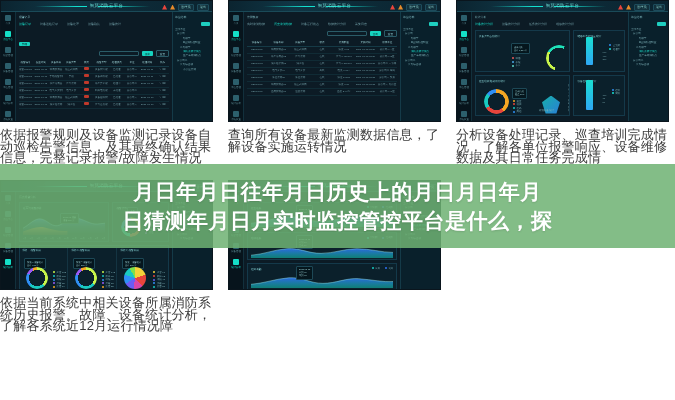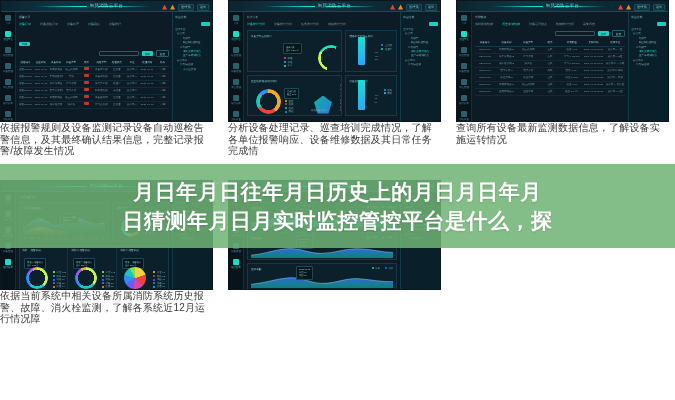--- a/index.html
+++ b/index.html
@@ -26,21 +26,22 @@
   .shot {
     position: relative;
     width: 100%;
     height: 122px;
     background: #0c1b25;
     overflow: hidden;
     border: 1px solid #0a151d;
   }
   .cell.r2 .shot { height: 110px; }
   .caption {
-    font-size: 10px;
+    margin-top: 7px;
+    font-size: 13px;
     line-height: 11.5px;
     color: #3a3a3a;
     letter-spacing: .2px;
     white-space: pre-line;
   }
 
   
   .topbar {
     position:absolute; top:0; left:0; right:0; height:11px;
     background: linear-gradient(90deg,#0b2430 0%,#103645 30%,#0d2b38 60%,#0b2430 100%);
@@ -357,20 +358,177 @@
             <div class="sq"></div>
             <div class="lb">统计分析</div>
           </div>
         <div class="navitem">
             <div class="sq"></div>
             <div class="lb">系统设置</div>
           </div>
       </div>
 
       <div class="content">
+        <div class="crumb">监测数据</div>
+        <div class="tabs">
+          <div class="tab">实时监测数据</div>
+          <div class="tab on">历史监测数据</div>
+          <div class="tab">设备运行状态</div>
+          <div class="tab">数据统计分析</div>
+          <div class="tab">采集日志</div>
+        </div>
+        <div class="btnrow">
+          <div class="sinput" title="请输入设备编号"></div>
+          <span class="sbtn">查询</span>
+          <span class="sbtn ghost">重置</span>
+        </div>
+        <div class="tbl">
+          <div class="th">
+            <div>设备编号</div>
+            <div>设备名称</div>
+            <div>设备类型</div>
+            <div>状态</div>
+            <div>监测数值</div>
+            <div>采集时间</div>
+            <div>所属单位</div>
+          </div>
+          <div class="tr">
+            <div>SB000001</div>
+            <div>烟感探测器01</div>
+            <div>独立式烟感</div>
+            <div>在线</div>
+            <div>浓度 0.12</div>
+            <div>2021-03-15 08:20</div>
+            <div>分公司一 A区</div>
+          </div>
+          <div class="tr">
+            <div>SB000002</div>
+            <div>水压传感器02</div>
+            <div>压力监测</div>
+            <div>在线</div>
+            <div>压力 0.42MPa</div>
+            <div>2021-03-15 08:20</div>
+            <div>分公司一 B区</div>
+          </div>
+          <div class="tr">
+            <div>SB000003</div>
+            <div>消火栓监测03</div>
+            <div>消火栓</div>
+            <div>在线</div>
+            <div>压力 0.38MPa</div>
+            <div>2021-03-15 08:21</div>
+            <div>分公司二 三号楼</div>
+          </div>
+          <div class="tr">
+            <div>SB000004</div>
+            <div>电气火灾04</div>
+            <div>电气火灾</div>
+            <div>离线</div>
+            <div>电流 0.00A</div>
+            <div>2021-03-15 08:21</div>
+            <div>分公司二 车间</div>
+          </div>
+          <div class="tr">
+            <div>SB000005</div>
+            <div>液位监测05</div>
+            <div>液位监测</div>
+            <div>在线</div>
+            <div>液位 2.15m</div>
+            <div>2021-03-15 08:22</div>
+            <div>分公司三 泵房</div>
+          </div>
+          <div class="tr">
+            <div>SB000006</div>
+            <div>烟感探测器06</div>
+            <div>独立式烟感</div>
+            <div>在线</div>
+            <div>浓度 0.08</div>
+            <div>2021-03-15 08:22</div>
+            <div>分公司三 办公区</div>
+          </div>
+          <div class="tr">
+            <div>SB000007</div>
+            <div>温感探测器07</div>
+            <div>温度监测</div>
+            <div>在线</div>
+            <div>温度 24.6℃</div>
+            <div>2021-03-15 08:23</div>
+            <div>分公司一 C区</div>
+          </div>
+        </div>
+      </div>
+
+      <div class="rightpanel">
+        <div class="rp-head">
+          <span>单位结构</span>
+        </div>
+        <div style="display:flex;justify-content:flex-end;margin-bottom:2px;">
+          <span class="rp-btn"></span>
+        </div>
+        <div class="rp-row">全部单位</div>
+        <div class="rp-row i1">分公司一</div>
+        <div class="rp-row i2">一号楼宇</div>
+        <div class="rp-row i3">A区消防控制室</div>
+        <div class="rp-row i2">二号楼宇</div>
+        <div class="rp-row i3 hl">消防泵房监测点</div>
+        <div class="rp-row i3">生产车间消防点</div>
+        <div class="rp-row i1">分公司二</div>
+        <div class="rp-row i2">三号综合楼</div>
+      </div>
+    </div>
+    <div class="caption">查询所有设备最新监测数据信息，了解设备实施运转情况</div>
+  </div>
+
+  <div class="cell">
+    <div class="shot">
+
+      <div class="topbar">
+        <div class="tb-deco l"></div>
+        <div class="tb-deco r"></div>
+        <div class="tb-title">智慧消防云平台</div>
+        <div class="tb-right">
+          <span class="alarm-ico"></span>
+          <span class="alarm-ico o"></span>
+          <span class="chip">管理员</span>
+          <span class="chip">退出</span>
+        </div>
+      </div>
+
+      <div class="leftnav">
+        <div class="navitem">
+            <div class="sq"></div>
+            <div class="lb">首页</div>
+          </div>
+        <div class="navitem active">
+            <div class="sq"></div>
+            <div class="lb">监控中心</div>
+          </div>
+        <div class="navitem">
+            <div class="sq"></div>
+            <div class="lb">报警管理</div>
+          </div>
+        <div class="navitem">
+            <div class="sq"></div>
+            <div class="lb">设备管理</div>
+          </div>
+        <div class="navitem">
+            <div class="sq"></div>
+            <div class="lb">单位管理</div>
+          </div>
+        <div class="navitem">
+            <div class="sq"></div>
+            <div class="lb">统计分析</div>
+          </div>
+        <div class="navitem">
+            <div class="sq"></div>
+            <div class="lb">系统设置</div>
+          </div>
+      </div>
+
+      <div class="content">
         <div class="crumb">统计分析</div>
         <div class="tabs">
           <div class="tab on">设备统计分析</div>
           <div class="tab">报警统计分析</div>
           <div class="tab">任务统计分析</div>
           <div class="tab">维修统计分析</div>
         </div>
 
         <div class="pgrid" style="grid-template-columns: 1.85fr 1fr; grid-template-rows: 1fr 1fr; height:86px;">
 
@@ -464,177 +622,20 @@
         <div class="rp-row i2">一号楼宇</div>
         <div class="rp-row i3">A区消防控制室</div>
         <div class="rp-row i2">二号楼宇</div>
         <div class="rp-row i3 hl">消防泵房监测点</div>
         <div class="rp-row i3">生产车间消防点</div>
         <div class="rp-row i1">分公司二</div>
         <div class="rp-row i2">三号综合楼</div>
       </div>
     </div>
     <div class="caption">分析设备处理记录、巡查培训完成情况，了解各单位报警响应、设备维修数据及其日常任务完成情</div>
-  </div>
-
-  <div class="cell">
-    <div class="shot">
-
-      <div class="topbar">
-        <div class="tb-deco l"></div>
-        <div class="tb-deco r"></div>
-        <div class="tb-title">智慧消防云平台</div>
-        <div class="tb-right">
-          <span class="alarm-ico"></span>
-          <span class="alarm-ico o"></span>
-          <span class="chip">管理员</span>
-          <span class="chip">退出</span>
-        </div>
-      </div>
-
-      <div class="leftnav">
-        <div class="navitem">
-            <div class="sq"></div>
-            <div class="lb">首页</div>
-          </div>
-        <div class="navitem active">
-            <div class="sq"></div>
-            <div class="lb">监控中心</div>
-          </div>
-        <div class="navitem">
-            <div class="sq"></div>
-            <div class="lb">报警管理</div>
-          </div>
-        <div class="navitem">
-            <div class="sq"></div>
-            <div class="lb">设备管理</div>
-          </div>
-        <div class="navitem">
-            <div class="sq"></div>
-            <div class="lb">单位管理</div>
-          </div>
-        <div class="navitem">
-            <div class="sq"></div>
-            <div class="lb">统计分析</div>
-          </div>
-        <div class="navitem">
-            <div class="sq"></div>
-            <div class="lb">系统设置</div>
-          </div>
-      </div>
-
-      <div class="content">
-        <div class="crumb">监测数据</div>
-        <div class="tabs">
-          <div class="tab">实时监测数据</div>
-          <div class="tab on">历史监测数据</div>
-          <div class="tab">设备运行状态</div>
-          <div class="tab">数据统计分析</div>
-          <div class="tab">采集日志</div>
-        </div>
-        <div class="btnrow">
-          <div class="sinput" title="请输入设备编号"></div>
-          <span class="sbtn">查询</span>
-          <span class="sbtn ghost">重置</span>
-        </div>
-        <div class="tbl">
-          <div class="th">
-            <div>设备编号</div>
-            <div>设备名称</div>
-            <div>设备类型</div>
-            <div>状态</div>
-            <div>监测数值</div>
-            <div>采集时间</div>
-            <div>所属单位</div>
-          </div>
-          <div class="tr">
-            <div>SB000001</div>
-            <div>烟感探测器01</div>
-            <div>独立式烟感</div>
-            <div>在线</div>
-            <div>浓度 0.12</div>
-            <div>2021-03-15 08:20</div>
-            <div>分公司一 A区</div>
-          </div>
-          <div class="tr">
-            <div>SB000002</div>
-            <div>水压传感器02</div>
-            <div>压力监测</div>
-            <div>在线</div>
-            <div>压力 0.42MPa</div>
-            <div>2021-03-15 08:20</div>
-            <div>分公司一 B区</div>
-          </div>
-          <div class="tr">
-            <div>SB000003</div>
-            <div>消火栓监测03</div>
-            <div>消火栓</div>
-            <div>在线</div>
-            <div>压力 0.38MPa</div>
-            <div>2021-03-15 08:21</div>
-            <div>分公司二 三号楼</div>
-          </div>
-          <div class="tr">
-            <div>SB000004</div>
-            <div>电气火灾04</div>
-            <div>电气火灾</div>
-            <div>离线</div>
-            <div>电流 0.00A</div>
-            <div>2021-03-15 08:21</div>
-            <div>分公司二 车间</div>
-          </div>
-          <div class="tr">
-            <div>SB000005</div>
-            <div>液位监测05</div>
-            <div>液位监测</div>
-            <div>在线</div>
-            <div>液位 2.15m</div>
-            <div>2021-03-15 08:22</div>
-            <div>分公司三 泵房</div>
-          </div>
-          <div class="tr">
-            <div>SB000006</div>
-            <div>烟感探测器06</div>
-            <div>独立式烟感</div>
-            <div>在线</div>
-            <div>浓度 0.08</div>
-            <div>2021-03-15 08:22</div>
-            <div>分公司三 办公区</div>
-          </div>
-          <div class="tr">
-            <div>SB000007</div>
-            <div>温感探测器07</div>
-            <div>温度监测</div>
-            <div>在线</div>
-            <div>温度 24.6℃</div>
-            <div>2021-03-15 08:23</div>
-            <div>分公司一 C区</div>
-          </div>
-        </div>
-      </div>
-
-      <div class="rightpanel">
-        <div class="rp-head">
-          <span>单位结构</span>
-        </div>
-        <div style="display:flex;justify-content:flex-end;margin-bottom:2px;">
-          <span class="rp-btn"></span>
-        </div>
-        <div class="rp-row">全部单位</div>
-        <div class="rp-row i1">分公司一</div>
-        <div class="rp-row i2">一号楼宇</div>
-        <div class="rp-row i3">A区消防控制室</div>
-        <div class="rp-row i2">二号楼宇</div>
-        <div class="rp-row i3 hl">消防泵房监测点</div>
-        <div class="rp-row i3">生产车间消防点</div>
-        <div class="rp-row i1">分公司二</div>
-        <div class="rp-row i2">三号综合楼</div>
-      </div>
-    </div>
-    <div class="caption">查询所有设备最新监测数据信息，了解设备实施运转情况</div>
   </div>
 
   <div class="cell r2">
     <div class="shot">
 
       <div class="topbar">
         <div class="tb-deco l"></div>
         <div class="tb-deco r"></div>
         <div class="tb-title">智慧消防云平台</div>
         <div class="tb-right">
@@ -793,21 +794,21 @@
         <div class="rp-row i1">分公司一</div>
         <div class="rp-row i2">一号楼宇</div>
         <div class="rp-row i3">A区消防控制室</div>
         <div class="rp-row i2">二号楼宇</div>
         <div class="rp-row i3 hl">消防泵房监测点</div>
         <div class="rp-row i3">生产车间消防点</div>
         <div class="rp-row i1">分公司二</div>
         <div class="rp-row i2">三号综合楼</div>
       </div>
     </div>
-    <div class="caption">依据当前系统中相关设备所属消防系统历史报警、故障、消火栓监测，了解各系统近12月运行情况障</div>
+    <div class="caption">依据当前系统中相关设备所属消防系统历史报警、故障、设备统计分析，了解各系统近12月运行情况障</div>
   </div>
 
   <div class="cell r2">
     <div class="shot">
 
       <div class="topbar">
         <div class="tb-deco l"></div>
         <div class="tb-deco r"></div>
         <div class="tb-title">智慧消防云平台</div>
         <div class="tb-right">

